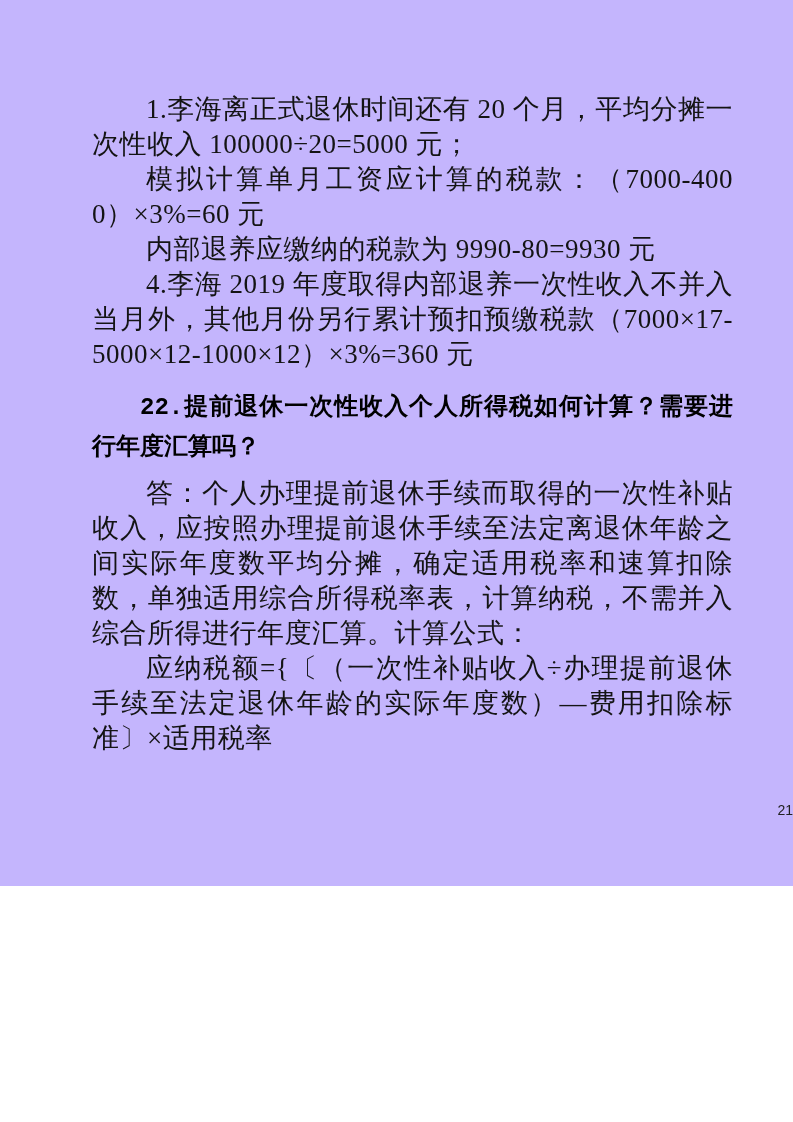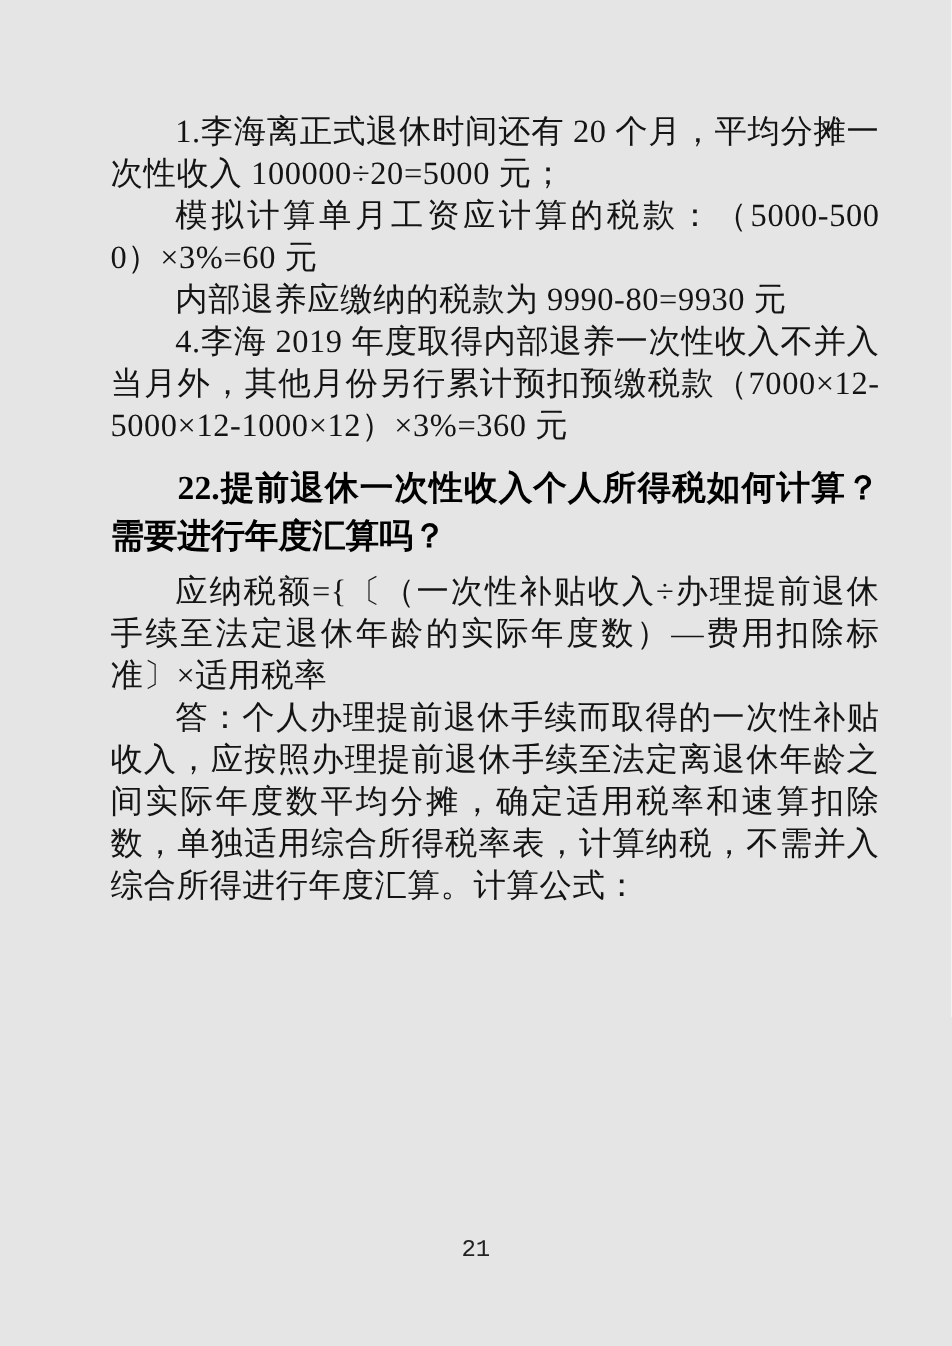--- a/index.html
+++ b/index.html
@@ -3,75 +3,75 @@
 <meta charset="utf-8">
 <style>
   html, body {
     margin: 0;
     padding: 0;
     background: #ffffff;
   }
   .page {
     position: relative;
     width: 793px;
-    height: 1122px;
-    background: #e5e5e5;
+    height: 886px;
+    background: #c4b5fd;
     box-sizing: border-box;
     padding: 92px 60px 0 92px;
     overflow: hidden;
     font-family: "Liberation Serif", serif;
     color: #141414;
   }
   .body-text p {
     margin: 0;
     font-size: 27px;
     line-height: 35px;
     text-align: justify;
     text-justify: inter-ideograph;
     text-indent: 2em;
     letter-spacing: 0.5px;
     word-break: break-all;
   }
   .section-heading {
-    font-family: Liberation Serif, serif;
+    font-family: Liberation Mono, monospace;
     font-weight: bold;
-    font-size: 28px;
+    font-size: 24px;
     line-height: 40px;
     color: #000000;
     margin: 16px 0 8px 0;
     text-indent: 2em;
     text-align: justify;
     text-justify: inter-ideograph;
     word-break: break-all;
   }
   .page-number {
     position: absolute;
     left: 0;
     right: 0;
     bottom: 68px;
-    text-align: center;
-    font-size: 20px;
+    text-align: right;
+    font-size: 14px;
     color: #222222;
-    font-family: Liberation Mono, monospace;
+    font-family: Liberation Sans, sans-serif;
   }
 </style>
 </head>
 <body>
 
 <div class="page">
 
   <div class="body-text">
     <p>1.李海离正式退休时间还有 20 个月，平均分摊一次性收入 100000÷20=5000 元；</p>
-    <p>模拟计算单月工资应计算的税款：（5000-5000）×3%=60 元</p>
+    <p>模拟计算单月工资应计算的税款：（7000-4000）×3%=60 元</p>
     <p>内部退养应缴纳的税款为 9990-80=9930 元</p>
-    <p>4.李海 2019 年度取得内部退养一次性收入不并入当月外，其他月份另行累计预扣预缴税款（7000×12-5000×12-1000×12）×3%=360 元</p>
+    <p>4.李海 2019 年度取得内部退养一次性收入不并入当月外，其他月份另行累计预扣预缴税款（7000×17-5000×12-1000×12）×3%=360 元</p>
   </div>
 
   <h2 class="section-heading">22.提前退休一次性收入个人所得税如何计算？需要进行年度汇算吗？</h2>
 
   <div class="body-text">
+    <p>答：个人办理提前退休手续而取得的一次性补贴收入，应按照办理提前退休手续至法定离退休年龄之间实际年度数平均分摊，确定适用税率和速算扣除数，单独适用综合所得税率表，计算纳税，不需并入综合所得进行年度汇算。计算公式：</p>
     <p>应纳税额={〔（一次性补贴收入÷办理提前退休手续至法定退休年龄的实际年度数）—费用扣除标准〕×适用税率</p>
-    <p>答：个人办理提前退休手续而取得的一次性补贴收入，应按照办理提前退休手续至法定离退休年龄之间实际年度数平均分摊，确定适用税率和速算扣除数，单独适用综合所得税率表，计算纳税，不需并入综合所得进行年度汇算。计算公式：</p>
   </div>
 
   <div class="page-number">21</div>
 
 </div>
 
 </body></html>

